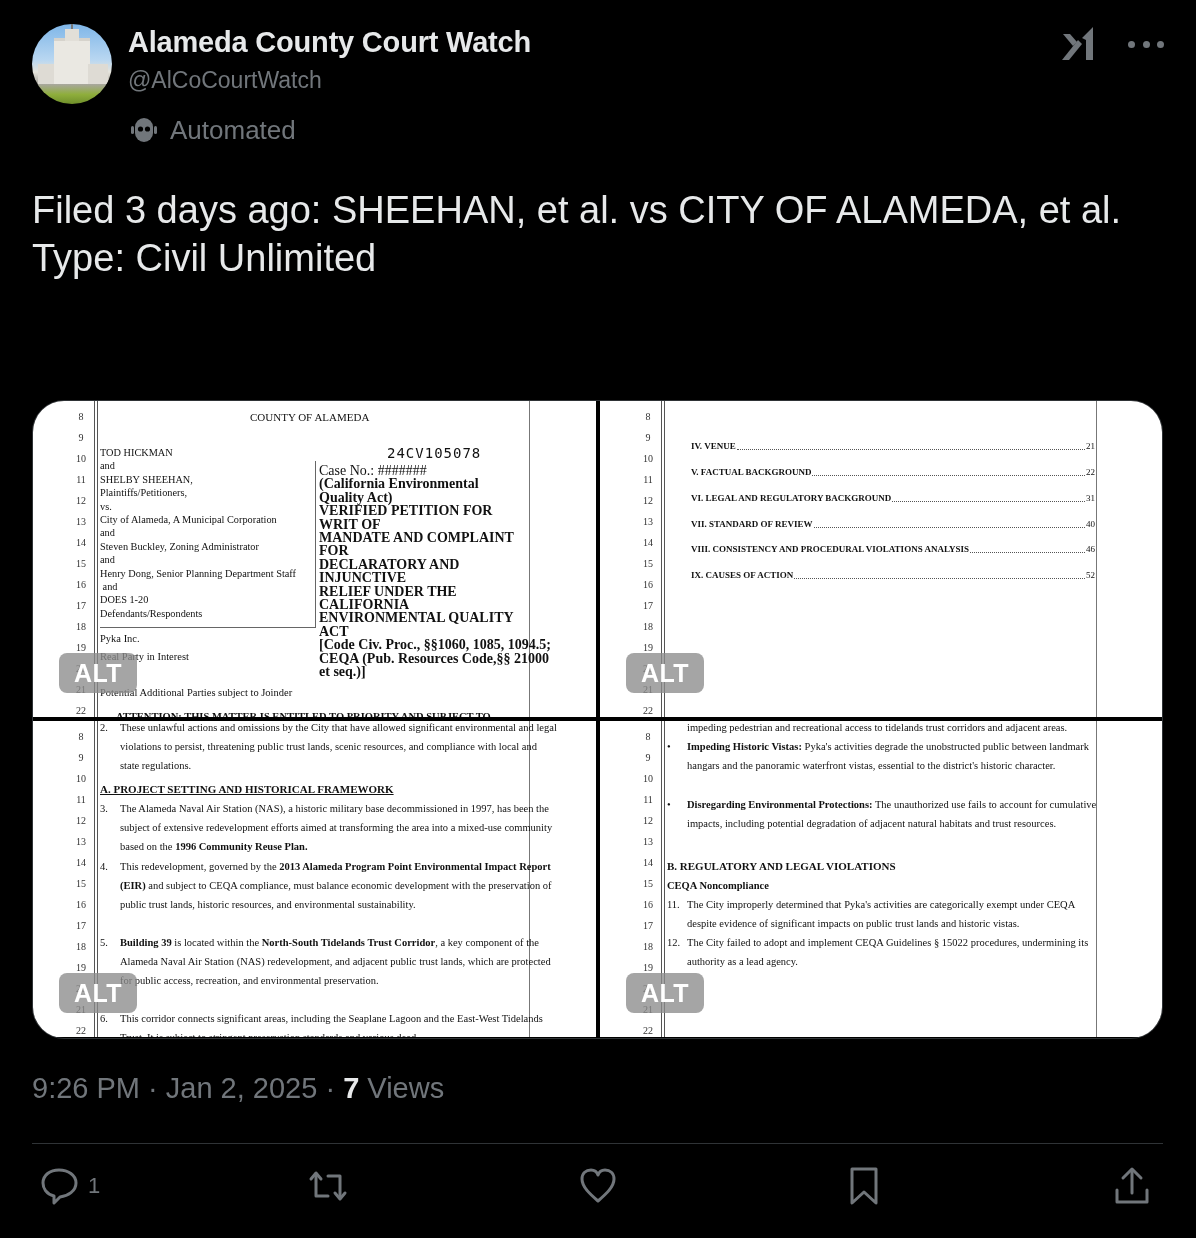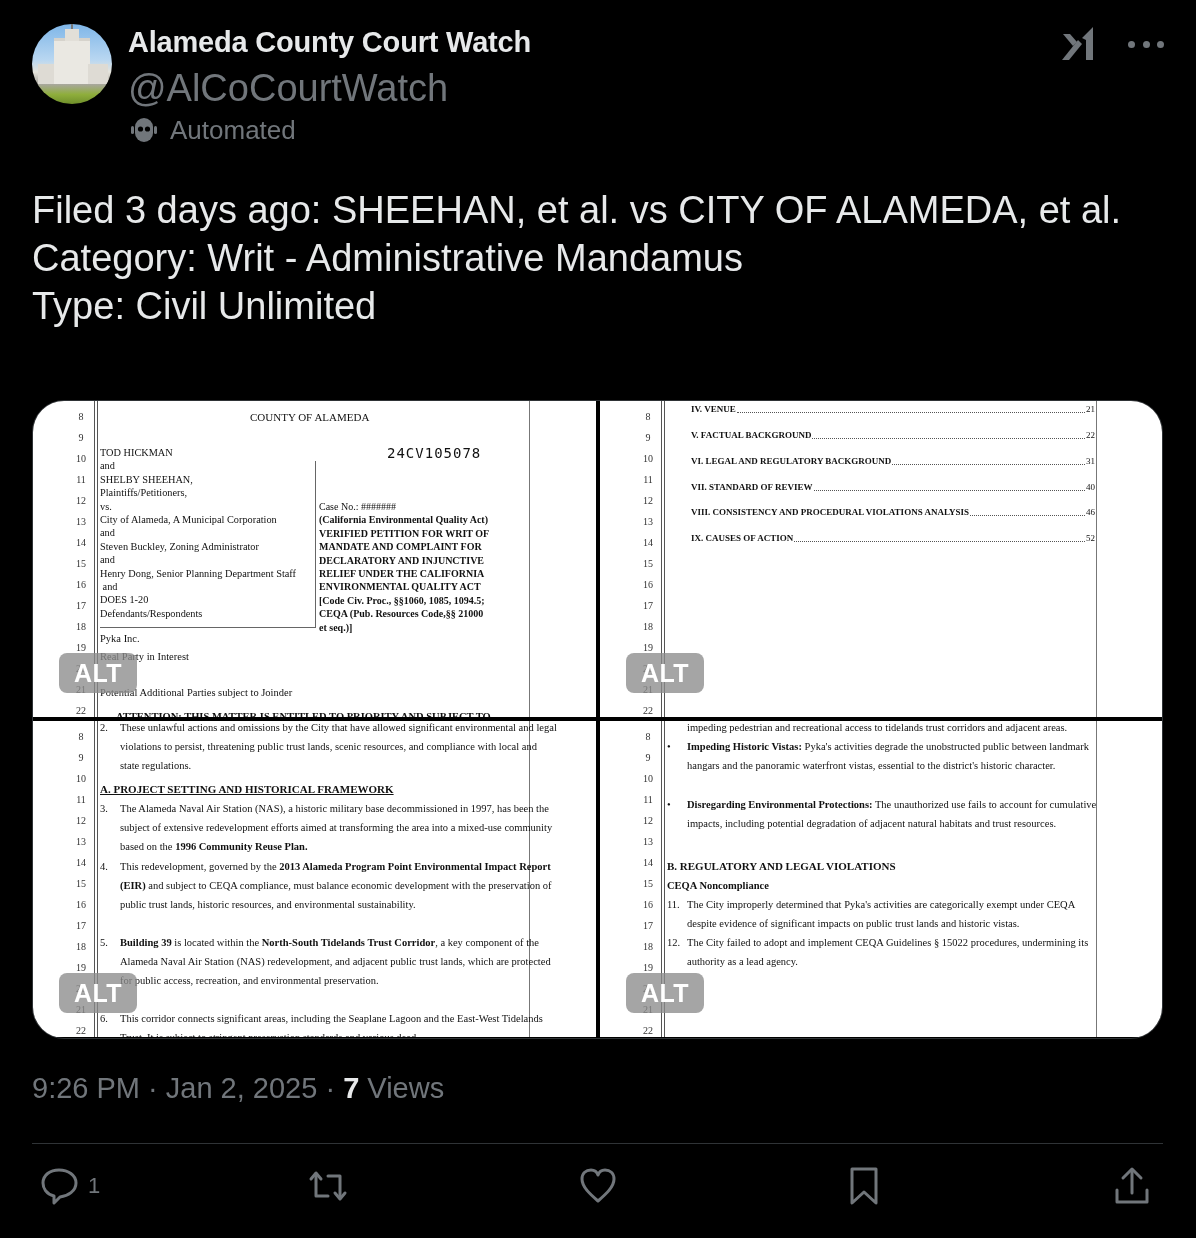--- a/index.html
+++ b/index.html
@@ -12,21 +12,21 @@
   .avatar {
     position: absolute; left: 0; top: 0; width: 80px; height: 80px; border-radius: 50%;
     overflow: hidden;
     background: linear-gradient(180deg, #7fb6e8 0%, #b9d7f1 45%, #e6e4dc 60%, #a9a79f 75%, #8fae3c 88%, #6f8f2a 100%);
   }
   .avatar .bldg { position: absolute; left: 22px; top: 14px; width: 36px; height: 46px; background: #eae8e2; border-top: 3px solid #d6d3cc; }
   .avatar .bldg::before { content: ""; position: absolute; left: 11px; top: -12px; width: 14px; height: 12px; background: #e2dfd8; }
   .avatar .bldg::after { content: ""; position: absolute; left: 17px; top: -20px; width: 2px; height: 8px; background: #777; }
   .avatar .wing { position: absolute; top: 40px; width: 20px; height: 20px; background: #dedbd4; }
   .display-name { position: absolute; left: 96px; top: 2px; font-size: 29px; font-weight: 700; color: #e7e9ea; letter-spacing: -0.2px; }
-  .handle { position: absolute; left: 96px; top: 43px; font-size: 38px; color: #71767b; }
+  .handle { position: absolute; left: 96px; top: 43px; font-size: 23px; color: #71767b; }
   .automated { position: absolute; left: 96px; top: 90px; font-size: 26px; color: #71767b; display: flex; align-items: center; gap: 10px; }
   .bot-icon { width: 32px; height: 32px; }
   .grok-icon { position: absolute; right: 70px; top: 2px; width: 34px; height: 36px; }
   .more-icon { position: absolute; right: 0; top: 8px; width: 36px; height: 24px; display: flex; align-items: center; justify-content: space-between; }
   .more-icon span { width: 7px; height: 7px; border-radius: 50%; background: #71767b; }
   .tweet-text { position: absolute; left: 32px; top: 186px; width: 1120px; font-size: 38px; line-height: 48px; color: #e7e9ea; }
   .tweet-text div { white-space: pre-wrap; }
   .media {
     position: absolute; left: 32px; top: 400px; width: 1131px; height: 639px;
     border: 1px solid #2f3336; border-radius: 32px; overflow: hidden; background: #000;
@@ -39,21 +39,21 @@
   .page .vl2 { position: absolute; left: 64px; top: 0; bottom: 0; width: 1px; background: #555; }
   .page .vr { position: absolute; left: 496px; top: 0; bottom: 0; width: 1px; background: #777; }
   .page .body { position: absolute; left: 67px; top: 0; right: 70px; bottom: 0; font-size: 10.5px; line-height: 13.4px; }
   .alt-badge {
     position: absolute; left: 26px; bottom: 24px; width: 78px; height: 40px; border-radius: 8px;
     background: rgba(140,140,140,0.78); color: #fff; font-family: "Liberation Sans", sans-serif;
     font-weight: 700; font-size: 25px; display: flex; align-items: center; justify-content: center; letter-spacing: 0.5px;
   }
   .b { font-weight: 700; }
   .abs { position: absolute; }
-  .toc-row { position: absolute; left: 24px; right: 0; display: flex; font-size: 9px; font-weight: 700; }
+  .toc-row { position: absolute; left: 24px; right: 0; display: flex; font-size: 9px; font-weight: 700; margin-top: 37px; }
   .toc-row .dots { flex: 1; border-bottom: 1px dotted #555; margin: 0 1px 3px 1px; }
   .para { position: absolute; left: 0; right: 0; font-size: 10.5px; line-height: 19.2px; }
   .para .n { position: absolute; left: 0; }
   .para .t { margin-left: 20px; display: block; }
   .meta { position: absolute; left: 32px; top: 1072px; font-size: 29px; color: #71767b; }
   .meta .views-num { color: #e7e9ea; font-weight: 700; }
   .divider { position: absolute; left: 32px; right: 33px; top: 1143px; height: 1px; background: #2f3336; }
   .actions { position: absolute; left: 32px; right: 33px; top: 1166px; height: 50px; }
   .action { position: absolute; top: 0; display: flex; align-items: center; gap: 8px; color: #71767b; font-size: 22px; }
   .action svg { width: 40px; height: 40px; }
@@ -86,21 +86,20 @@
   </svg>
   <div class="more-icon">
     <span></span>
       <span></span>
       <span></span>
   </div>
 </div>
 
 <div class="tweet-text">
   <div>Filed 3 days ago: SHEEHAN, et al. vs CITY OF ALAMEDA, et al.</div>
-  <div>Category: Writ - Administrative Mandamus</div>
   <div>Type: Civil Unlimited</div>
 </div>
 
 <div class="media">
 
   <div class="page">
     <div class="gutter">
       <div class="lnum" style="top:10px">8</div>
       <div class="lnum" style="top:31px">9</div>
       <div class="lnum" style="top:52px">10</div>
@@ -133,21 +132,21 @@
         <div>and</div>
         <div>Steven Buckley, Zoning Administrator</div>
         <div>and</div>
         <div style="white-space:nowrap">Henry Dong, Senior Planning Department Staff</div>
         <div style="white-space:pre"> and</div>
         <div>DOES 1-20</div>
         <div>Defendants/Respondents</div>
       </div>
       <div class="abs" style="left:215px; top:60px; width:1px; height:166px; background:#666;"></div>
       <div class="abs" style="left:0; top:226px; width:216px; height:1px; background:#666;"></div>
-      <div class="abs" style="left:219px; top:63px; width:200px; font-size:10px; line-height:13.4px;margin-top:36px;">
+      <div class="abs" style="left:219px; top:63px; width:200px; font-size:14px; line-height:13.4px;">
         <div>Case No.: #######</div>
         <div class="b">(California Environmental Quality Act)</div>
         <div class="b">VERIFIED PETITION FOR WRIT OF</div>
         <div class="b">MANDATE AND COMPLAINT FOR</div>
         <div class="b">DECLARATORY AND INJUNCTIVE</div>
         <div class="b">RELIEF UNDER THE CALIFORNIA</div>
         <div class="b">ENVIRONMENTAL QUALITY ACT</div>
         <div class="b" style="white-space:nowrap">[Code Civ. Proc., §§1060, 1085, 1094.5;</div>
         <div class="b" style="white-space:nowrap">CEQA (Pub. Resources Code,§§ 21000</div>
         <div class="b">et seq.)]</div>

